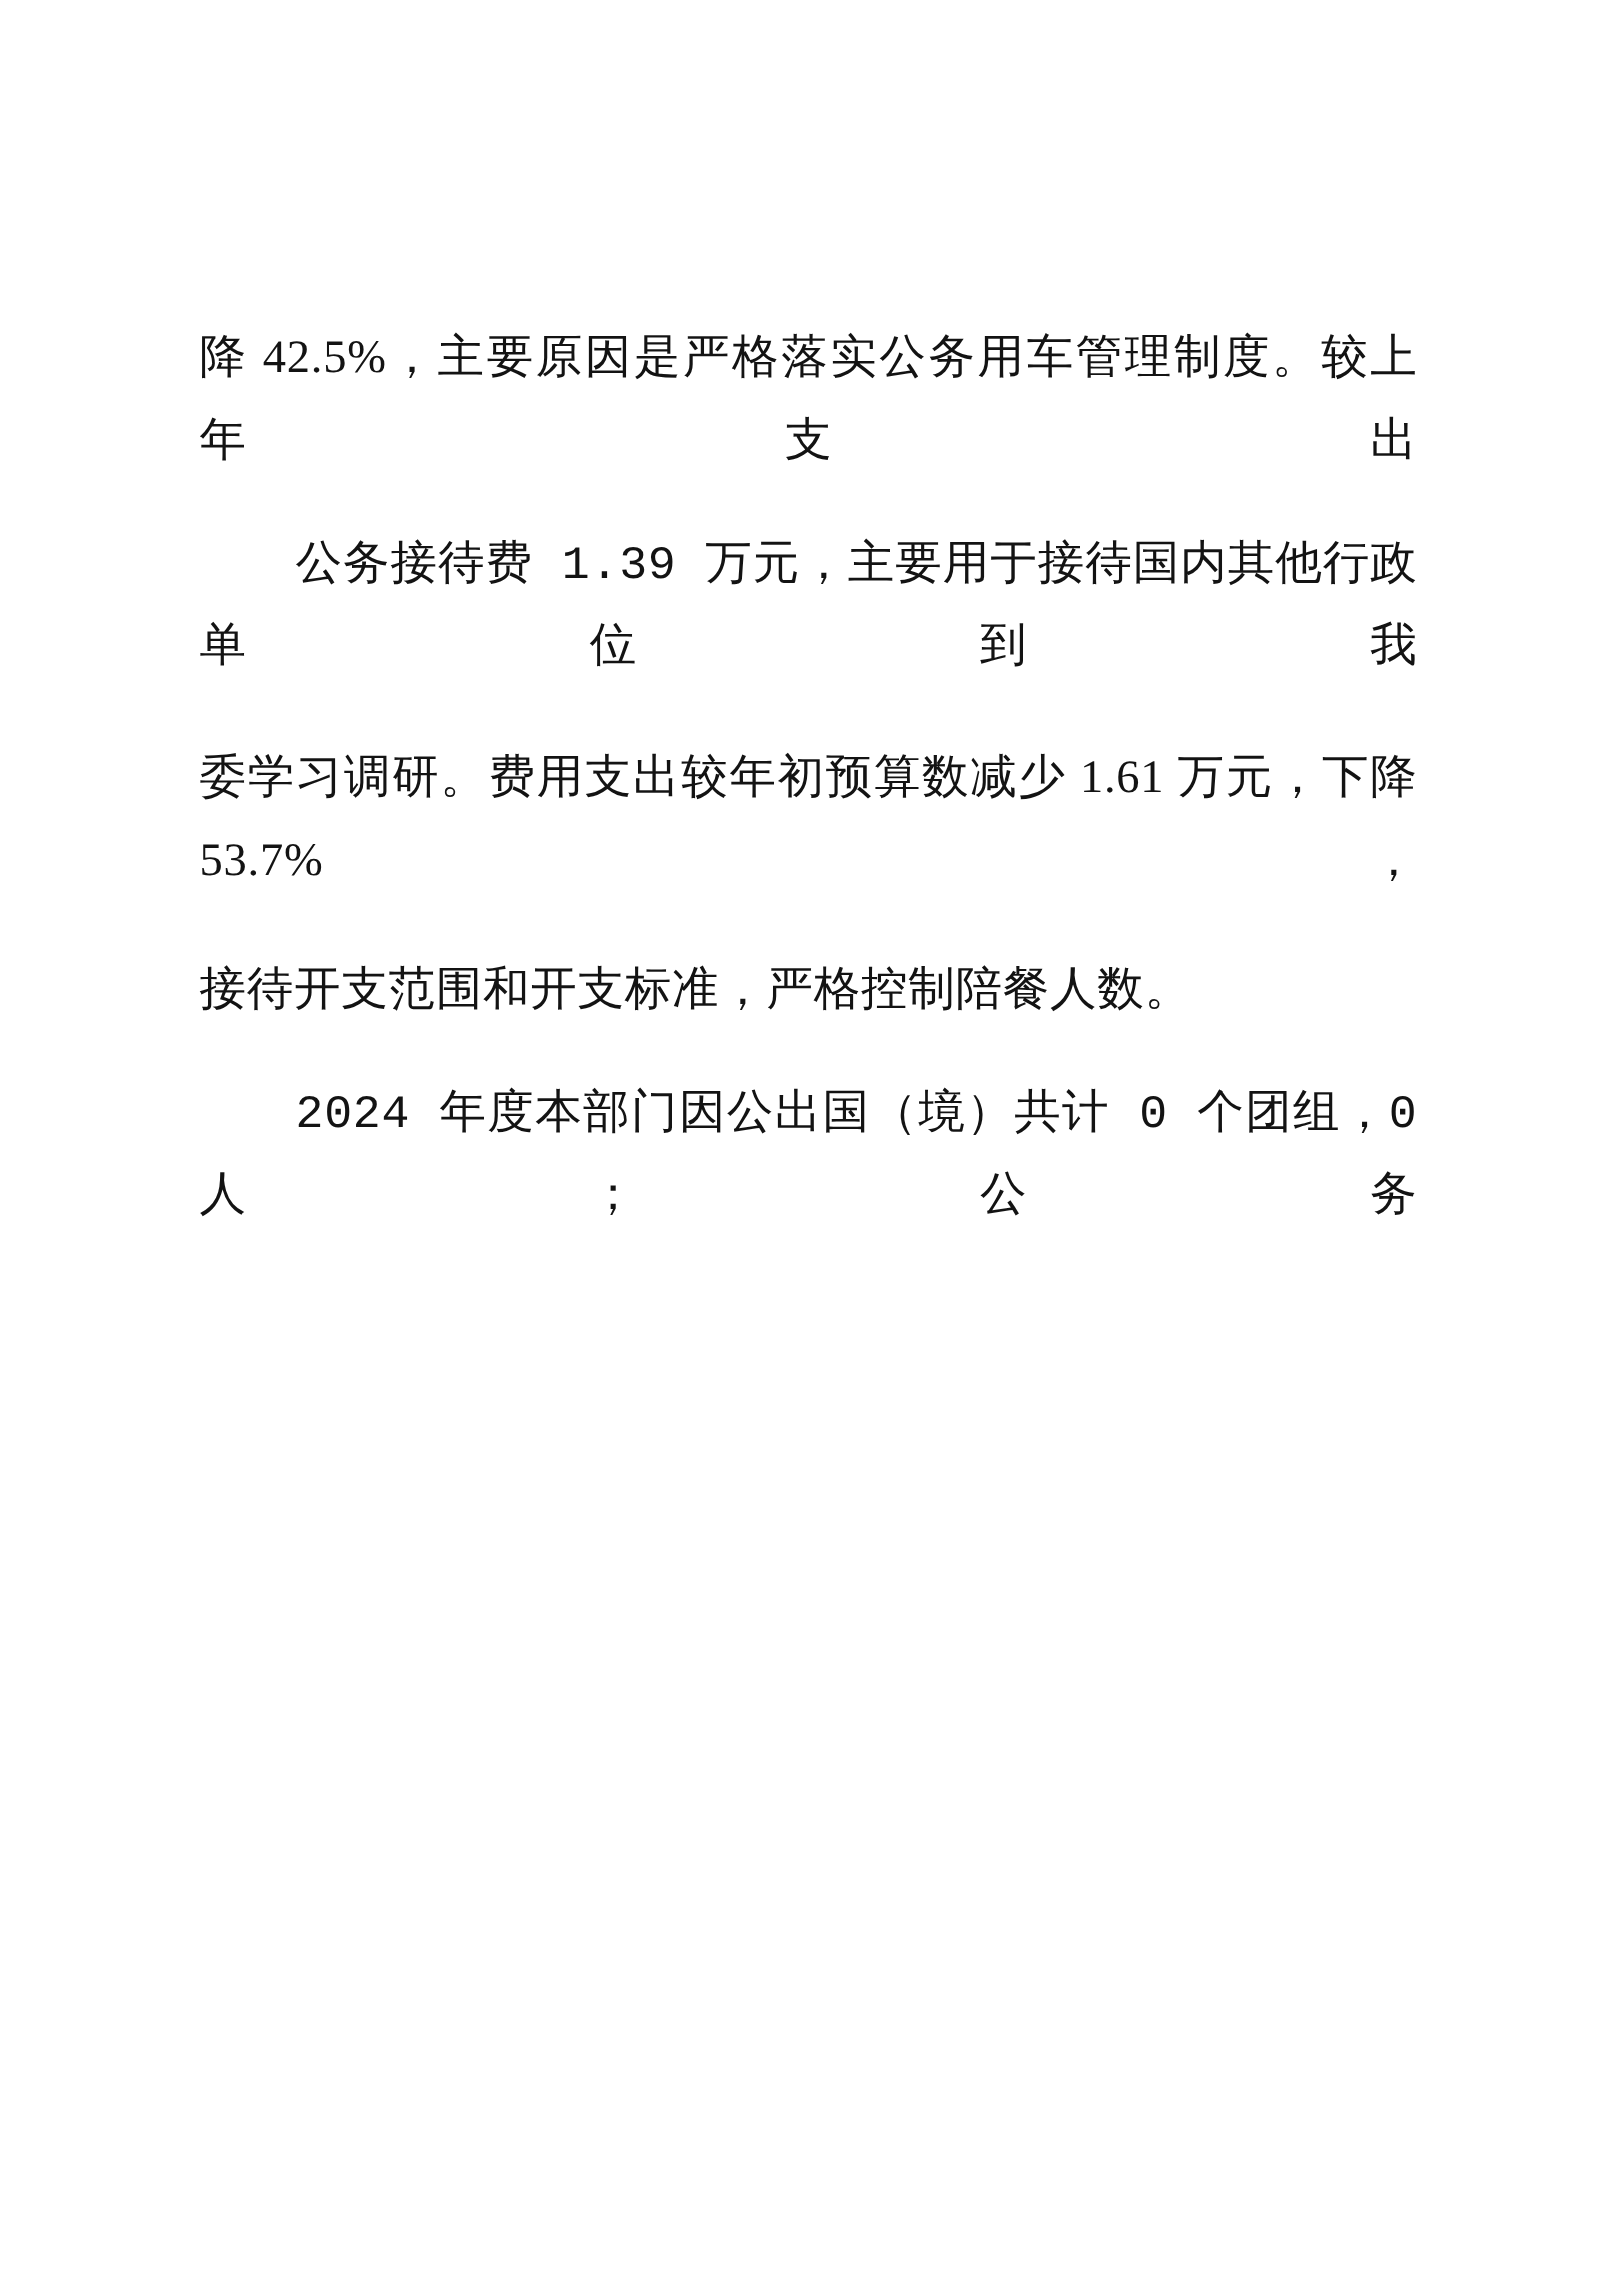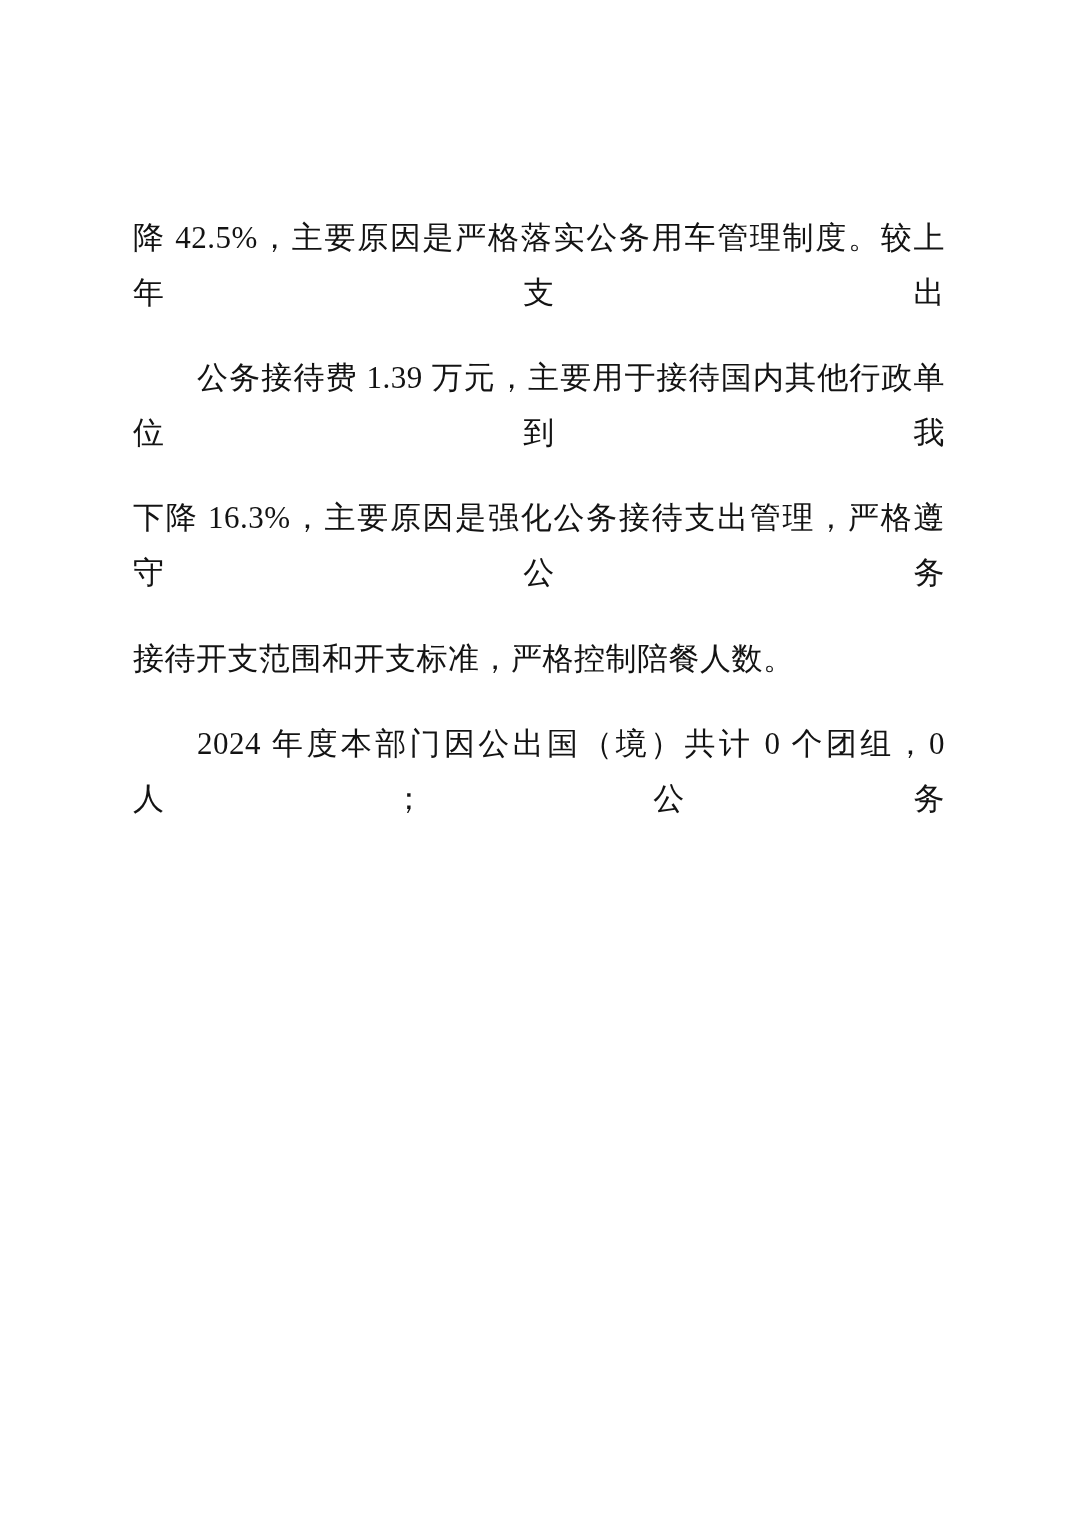--- a/index.html
+++ b/index.html
@@ -31,39 +31,40 @@
   
   .j {
     white-space: normal;
     text-align: justify;
     text-align-last: justify;
     -moz-text-align-last: justify;
   }
   
   .ind {
     text-indent: 64px;
+    font-family: Liberation Mono, monospace;
   }
   .footer {
     position: absolute;
     left: 0;
     top: 1396px;
     width: 100%;
     text-align: center;
     font-size: 24px;
     letter-spacing: 2px;
     color: #222222;
   }
 </style>
 </head>
 <body>
 
 <div class="page">
   <main class="content">
     <p class="line j">降 42.5%，主要原因是严格落实公务用车管理制度。较上年支出</p>
     <p class="line j ind">公务接待费 1.39 万元，主要用于接待国内其他行政单位到我</p>
-    <p class="line j">下降 16.3%，主要原因是强化公务接待支出管理，严格遵守公务</p>
+    <p class="line j">委学习调研。费用支出较年初预算数减少 1.61 万元，下降 53.7%，</p>
     <p class="line">接待开支范围和开支标准，严格控制陪餐人数。</p>
     <p class="line j ind">2024 年度本部门因公出国（境）共计 0 个团组，0 人；公务</p>
 
   </main>
 
   <footer class="footer">- 7 -</footer>
 </div>
 
 </body></html>

